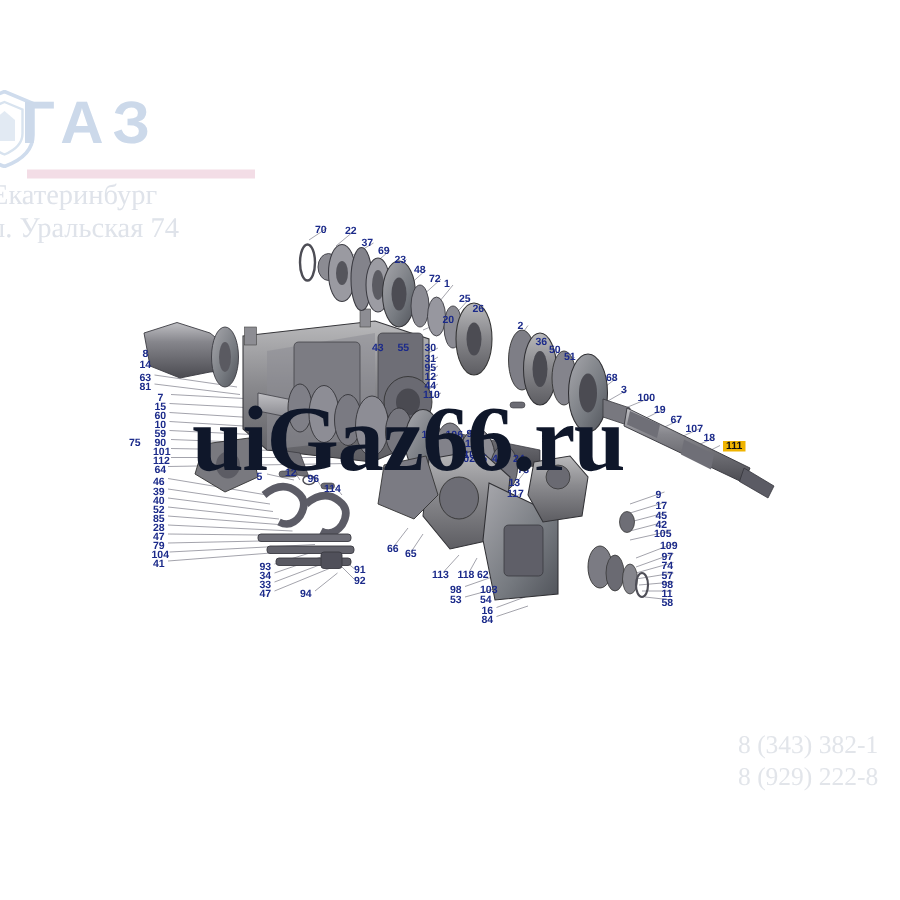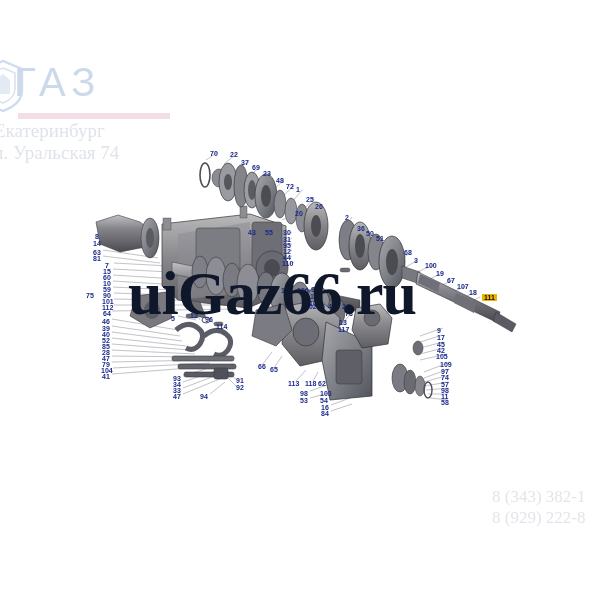--- a/index.html
+++ b/index.html
@@ -9,21 +9,21 @@
     font-family:"Liberation Sans", sans-serif;
     overflow:hidden;
     position:relative;
   }
   #page{position:relative;width:600px;height:600px;overflow:hidden;background:#fff;}
 
   
   .wm-logo{position:absolute;left:-18px;top:58px;width:200px;height:62px;}
   .wm-shield{position:absolute;left:0px;top:2px;width:42px;height:52px;}
   .wm-gaz{position:absolute;left:32px;top:4px;width:152px;height:40px;
-          color:#ccd9ea;font-size:40px;font-weight:normal;letter-spacing:6px;
+          color:#ccd9ea;font-size:40px;font-weight:bold;letter-spacing:6px;
           font-family:"Liberation Sans",sans-serif;line-height:40px;}
   .wm-detali{position:absolute;left:42px;top:40px;width:150px;height:16px;
           color:#cfdced;font-size:11px;font-weight:bold;letter-spacing:3.6px;
           text-align:center;line-height:14px;}
   .wm-bar{position:absolute;left:36px;top:55px;width:152px;height:6px;background:#f3dde6;}
 
   .wm-addr{position:absolute;left:-6px;width:210px;color:#dfe3ea;
            font-family:"Liberation Serif",serif;font-size:19px;line-height:22px;}
   .wm-addr1{top:120px;}
   .wm-addr2{top:142px;}

